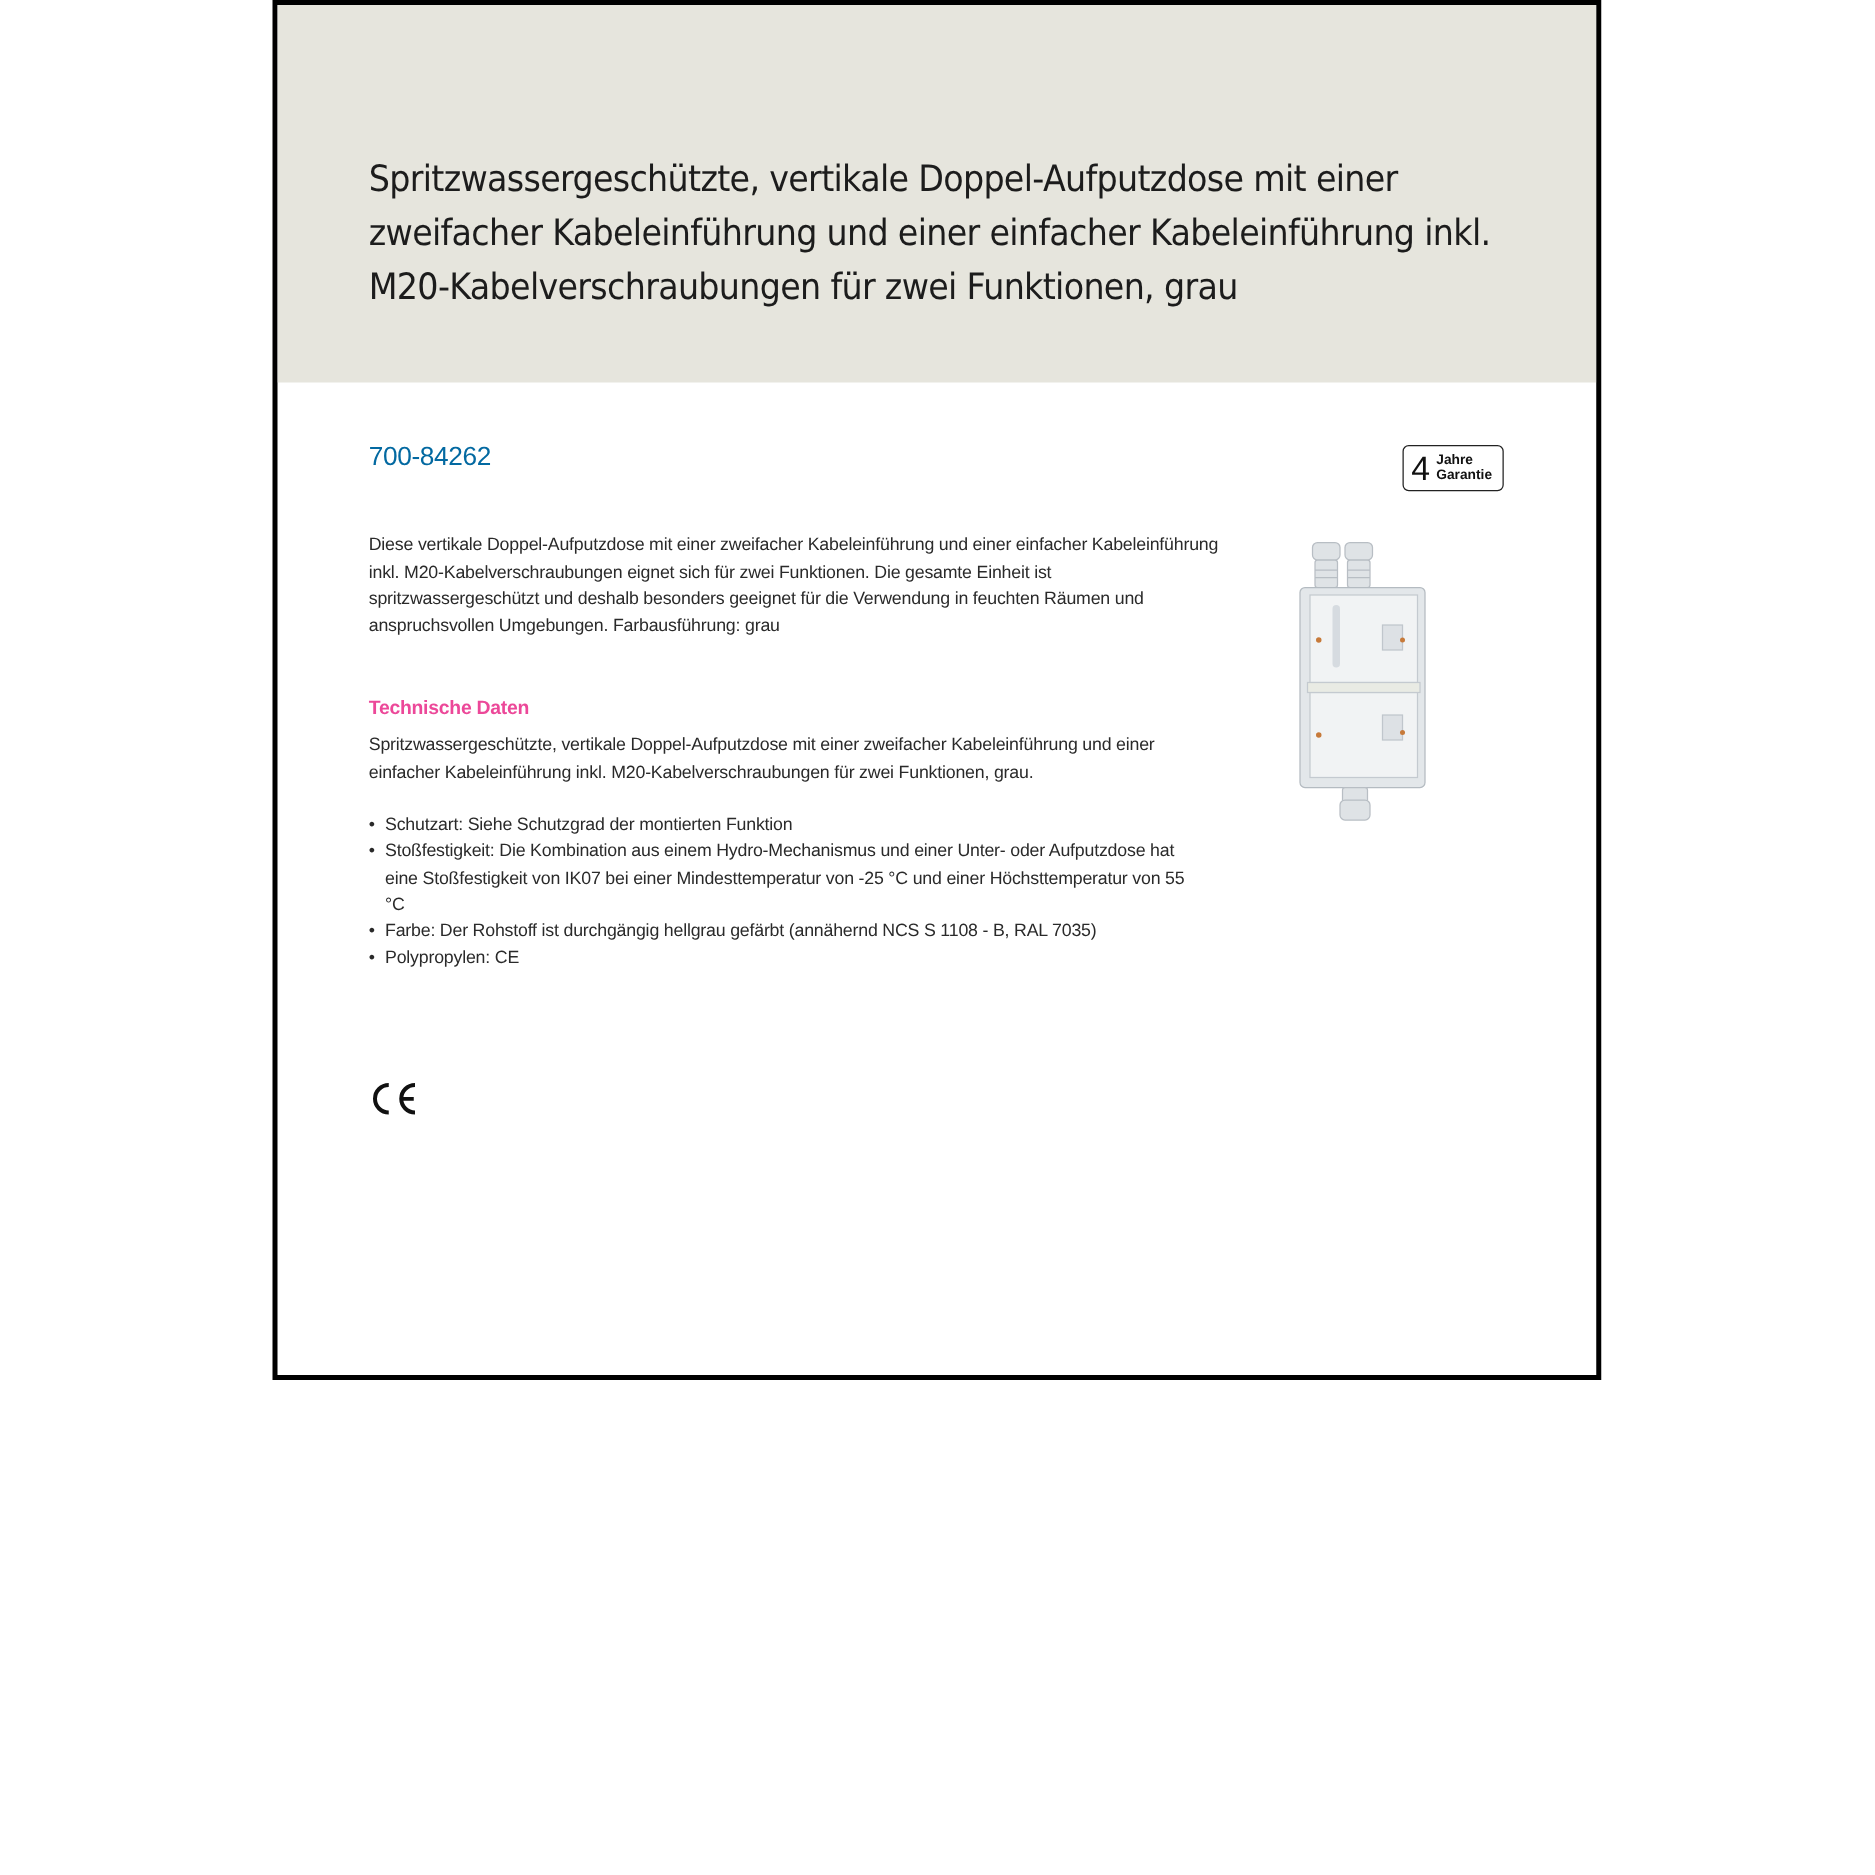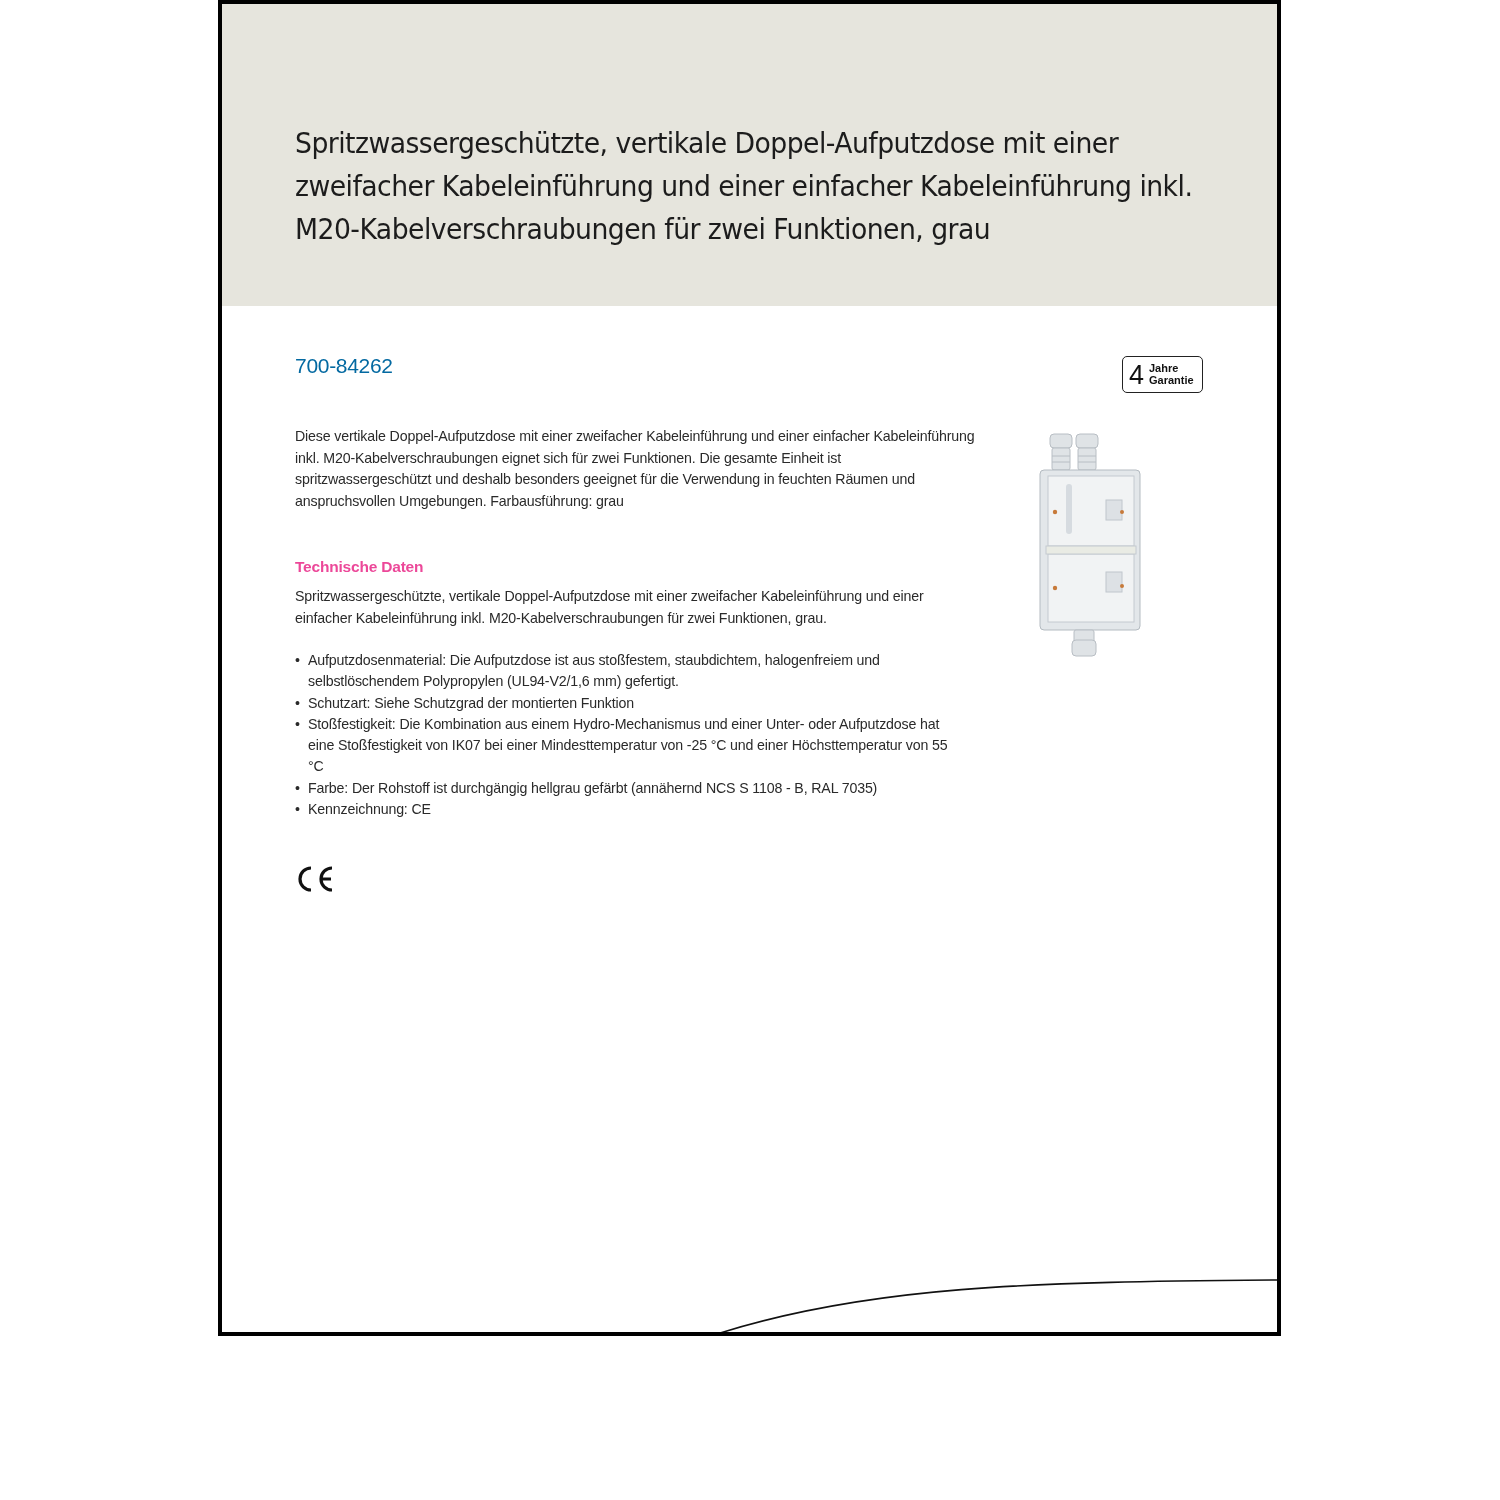--- a/index.html
+++ b/index.html
@@ -1,18 +1,18 @@
 <!DOCTYPE html>
 <html><head>
 <meta charset="utf-8">
 <style>
   html, body { margin: 0; padding: 0; background: #ffffff; }
   body { width: 1500px; height: 1500px; position: relative; overflow: hidden;
          font-family: "Liberation Sans", sans-serif; color: #1e1e1e; }
-  .page { position: absolute; left: 218px; top: 0; width: 1063px; height: 1336px;
+  .page { position: absolute; left: 218px; top: 0; width: 1063px; height: 1104px;
           box-sizing: border-box; border: 4px solid #000; border-top-width: 4px;
           background: #fff; overflow: hidden; }
   .header-band { position: absolute; left: 0; top: 0; right: 0; height: 302px; background: #e6e5dd; }
   .title { position: absolute; left: 73px; top: 118px; width: 930px; margin: 0;
            font-family: "DejaVu Sans", sans-serif; font-weight: normal;
            font-size: 29px; line-height: 43px; color: #1c1c1c; letter-spacing: -0.6px;
            transform: scaleX(0.92); transform-origin: left top; width: 1010px; }
   .article { position: absolute; left: 73px; top: 350px; margin: 0;
              font-size: 21px; font-weight: normal; color: #0369a1; letter-spacing: -0.3px; text-align: center; }
   .badge { position: absolute; left: 900px; top: 352px; width: 81px; height: 37px;
@@ -89,25 +89,24 @@
     <g fill="#dfe3e6" stroke="#b8bec4" stroke-width="1">
       <rect x="46" y="198" width="20" height="12" rx="2"></rect>
       <rect x="44" y="208" width="24" height="16" rx="4"></rect>
     </g>
   </svg>
 
   <h3 class="section-title">Technische Daten</h3>
   <p class="tech-intro">Spritzwassergeschützte, vertikale Doppel-Aufputzdose mit einer zweifacher Kabeleinführung und einer einfacher Kabeleinführung inkl. M20-Kabelverschraubungen für zwei Funktionen, grau.</p>
 
   <ul class="spec-list">
-    <li>Aufputzdosenmaterial: Die Aufputzdose ist aus stoßfestem, staubdichtem, halogenfreiem und selbstlöschendem Polypropylen (UL94-V2/1,6 mm) gefertigt.</li>
     <li>Schutzart: Siehe Schutzgrad der montierten Funktion</li>
     <li>Stoßfestigkeit: Die Kombination aus einem Hydro-Mechanismus und einer Unter- oder Aufputzdose hat eine Stoßfestigkeit von IK07 bei einer Mindesttemperatur von -25 °C und einer Höchsttemperatur von 55 °C</li>
     <li>Farbe: Der Rohstoff ist durchgängig hellgrau gefärbt (annähernd NCS S 1108 - B, RAL 7035)</li>
-    <li>Kennzeichnung: CE</li>
+    <li>Polypropylen: CE</li>
   </ul>
 
   <svg class="ce" viewBox="0 0 42 30">
     <path d="M17 4 A11 11 0 1 0 17 26" fill="none" stroke="#111" stroke-width="3.2"></path>
     <path d="M38 4 A11 11 0 1 0 38 26" fill="none" stroke="#111" stroke-width="3.2"></path>
     <line x1="27" y1="15" x2="37" y2="15" stroke="#111" stroke-width="3"></line>
   </svg>
 
   <svg class="wave" viewBox="0 0 1055 180" preserveAspectRatio="none">
     <path d="M0 162 C 180 158, 300 140, 480 75 C 640 20, 820 18, 1055 16" fill="none" stroke="#111" stroke-width="1.6"></path>

